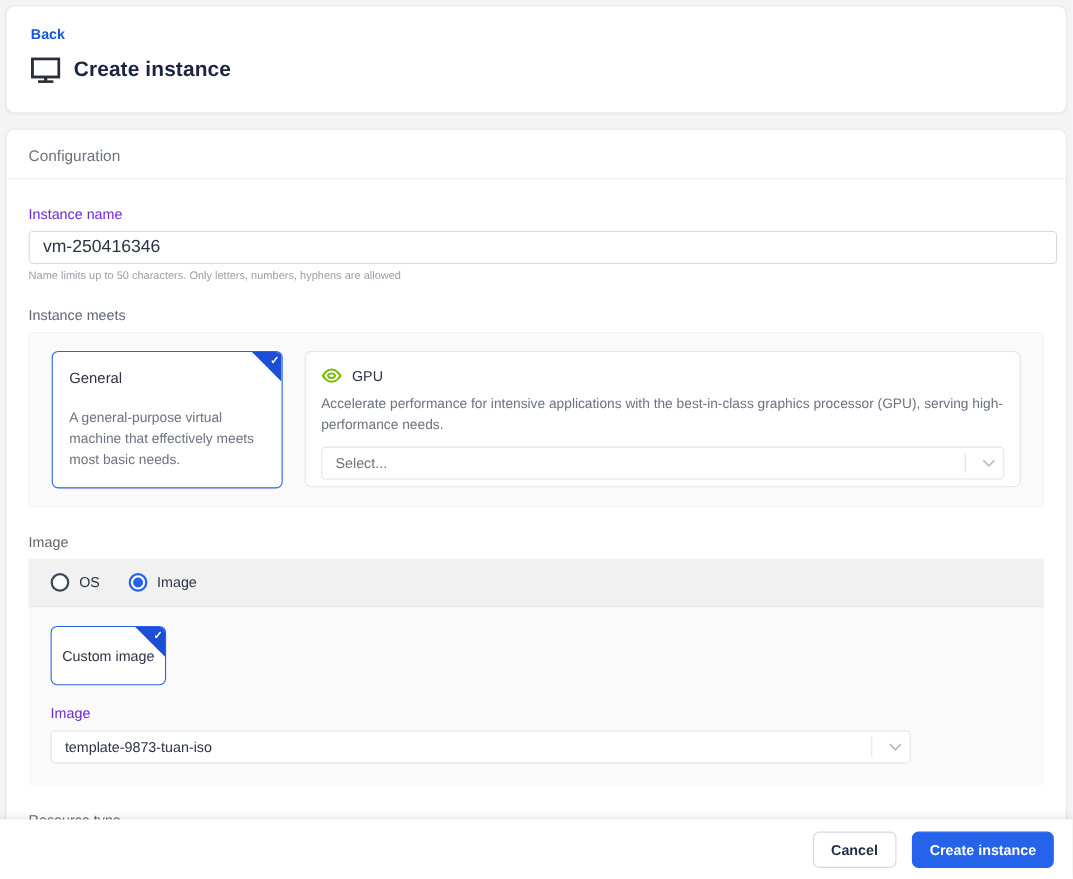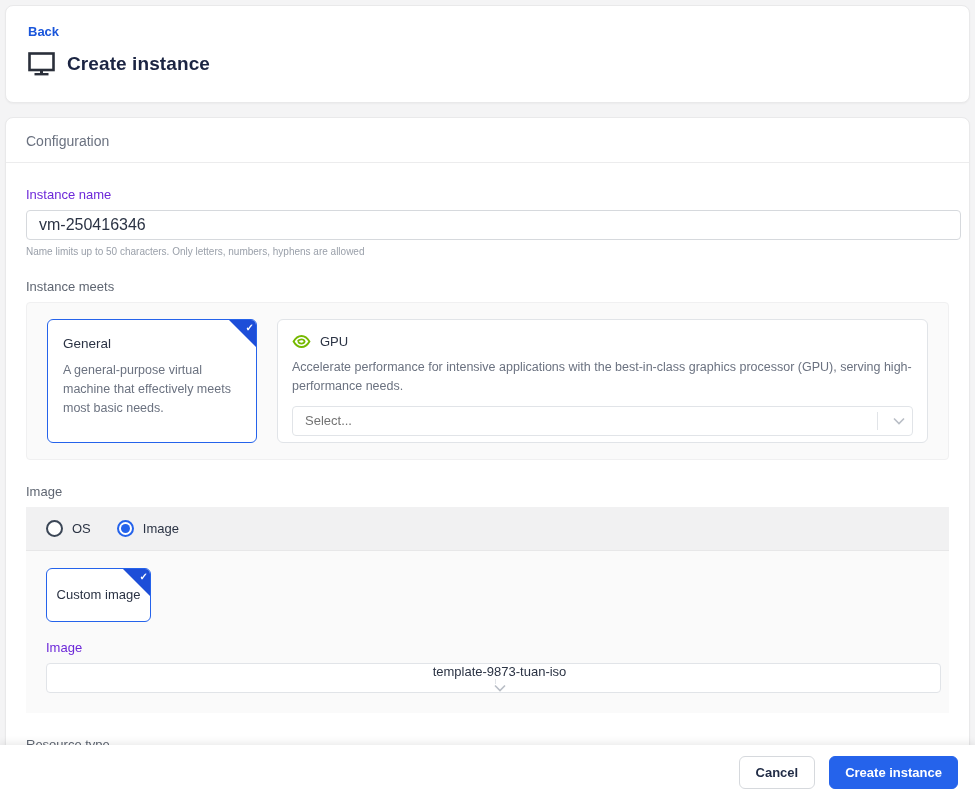--- a/index.html
+++ b/index.html
@@ -120,21 +120,21 @@
   .general-card {
     width: 210px;
     min-height: 122px;
     padding: 16px 15px;
     flex-shrink: 0;
   }
   .general-card .card-title {
     font-size: 13.5px;
     color: #2b3344;
     font-weight: 400;
-    margin-bottom: 10px;
+    margin-bottom: 20px;
   }
   .card-desc {
     font-size: 12.5px;
     color: #6b7280;
     line-height: 1.5;
   }
   .gpu-card {
     flex: 1;
     min-height: 120px;
     padding: 14px 14px 6px 14px;
@@ -207,21 +207,21 @@
   }
   .mini-cards { display: flex; gap: 10px; margin-bottom: 18px; }
   .mini-card {
     width: 105px; height: 54px;
     display: flex;
     align-items: center;
     justify-content: center;
     font-size: 13px;
     color: #2b3344;
   }
-  .image-select { width: 895px; flex-direction: column; }
+  .image-select { width: 782px; }
   
   .footer-bar {
     position: fixed;
     left: 0; right: 0; bottom: 0;
     height: 54px;
     background: #fff;
     box-shadow: 0 -2px 8px rgba(0,0,0,0.09);
     display: flex;
     align-items: center;
     justify-content: flex-end;

